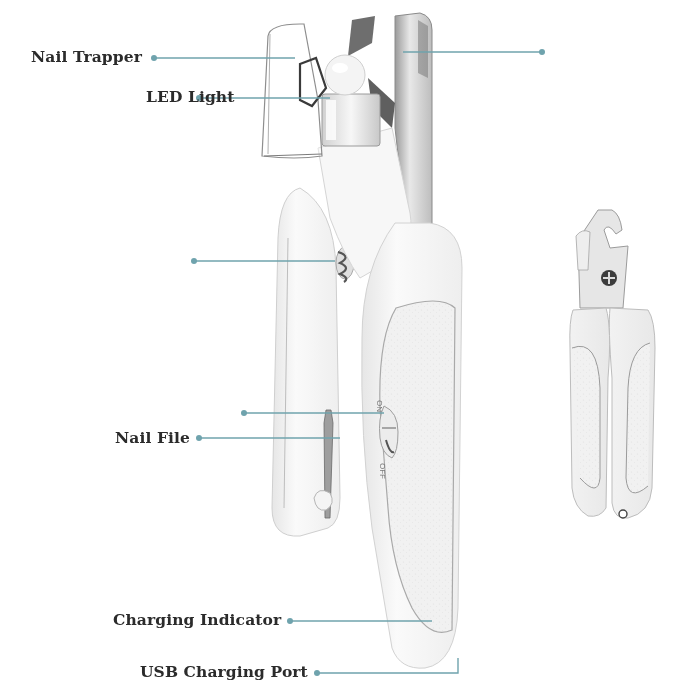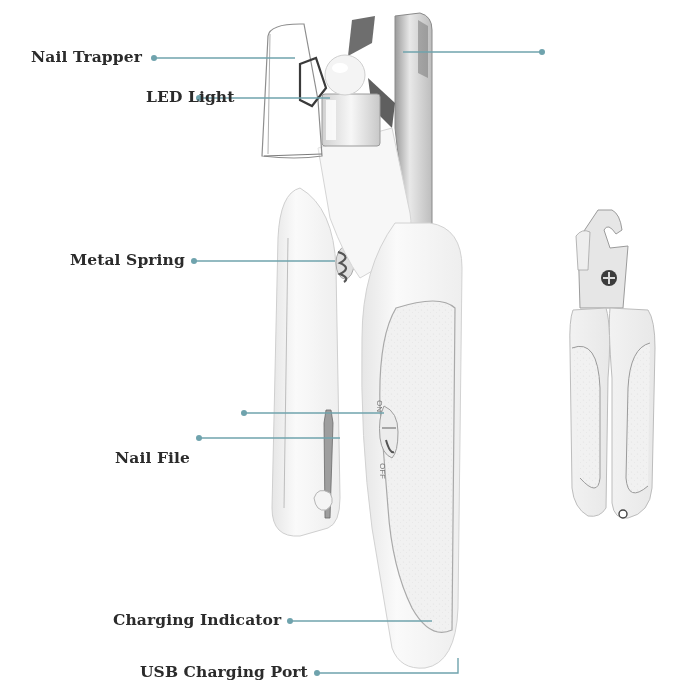--- a/index.html
+++ b/index.html
@@ -141,18 +141,17 @@
       <circle cx="290" cy="613" r="3"></circle>
       <circle cx="317" cy="665" r="3"></circle>
     </g>
 
     <text x="377" y="392" font-size="8" fill="#777" transform="rotate(90 377 392)" font-family="Liberation Sans, sans-serif" id="txt-on">ON</text>
     <text x="380" y="455" font-size="8" fill="#777" transform="rotate(90 380 455)" font-family="Liberation Sans, sans-serif" id="txt-off">OFF</text>
   </svg>
 
   <div class="label" style="left:31px; top:40px;">Nail Trapper</div>
   <div class="label" style="left:98px; top:80px;margin-left:48px;">LED Light</div>
-  <div class="label" style="left:70px; top:243px;">Metal Spring</div>
-  <div class="label" style="left:115px; top:421px;margin-top:20px;">Nail File</div>
+  <div class="label" style="left:115px; top:421px;">Nail File</div>
   <div class="label" style="left:140px; top:655px;">USB Charging Port</div>
   <div class="label" style="left:113px; top:603px;">Charging Indicator</div>
 
 </div>
 
 </body></html>

